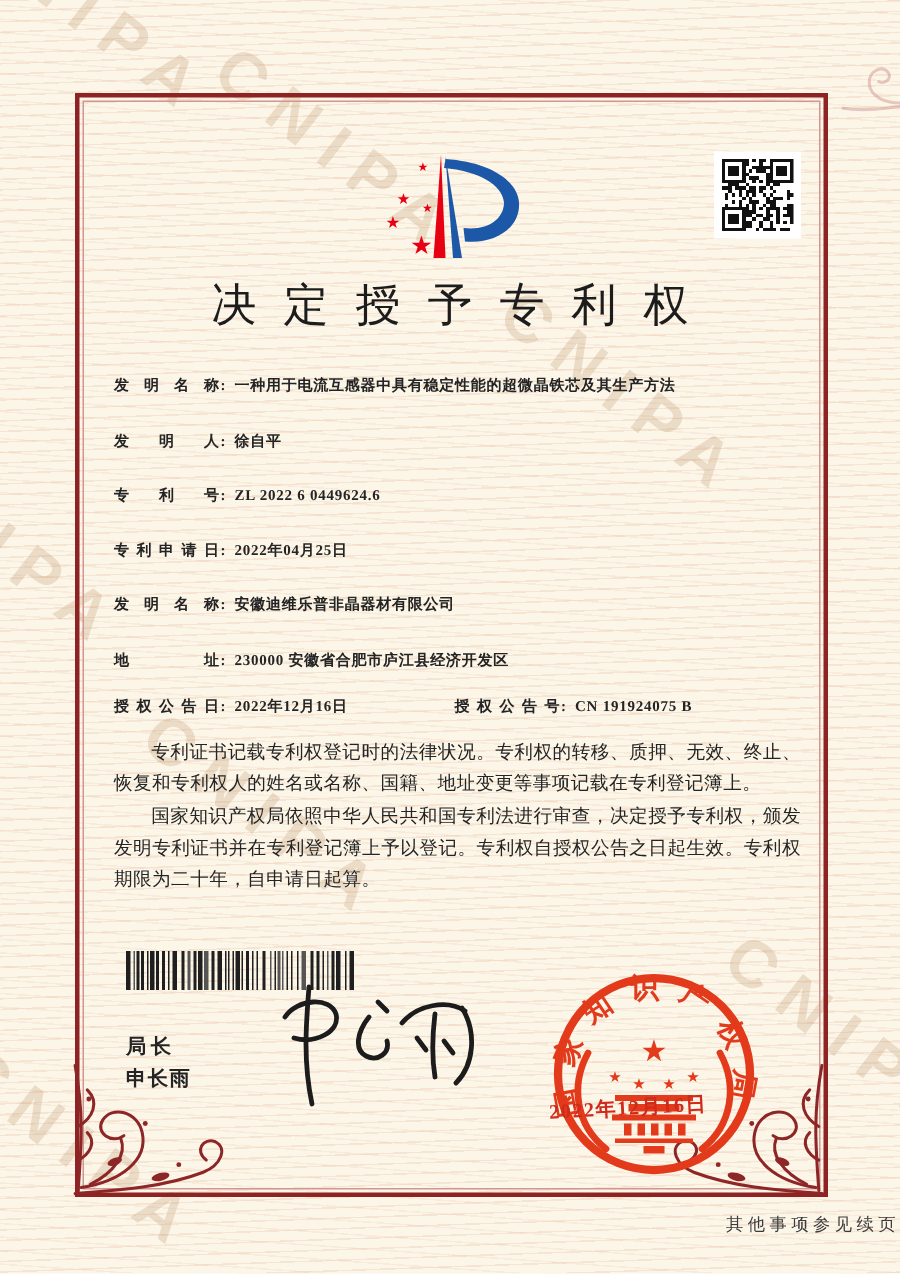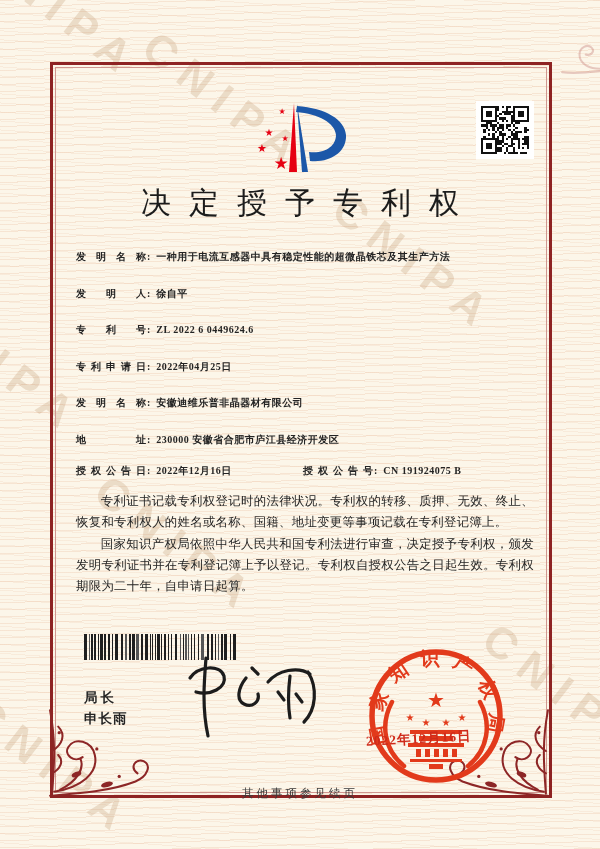--- a/index.html
+++ b/index.html
@@ -43,21 +43,21 @@
   .barcode i{display:inline-block;height:100%;}
   .sig-title{position:absolute;left:84px;top:689px;z-index:2;font-size:13.5px;font-weight:bold;letter-spacing:3px;}
   .sig-name{position:absolute;left:84px;top:710px;z-index:2;font-size:13.5px;font-weight:bold;letter-spacing:1px;}
   .autograph{position:absolute;left:172px;top:648px;z-index:2;}
   .seal{position:absolute;left:362px;top:642px;z-index:3;}
   .seal-date{
     position:absolute;left:366px;top:730px;z-index:4;white-space:nowrap;
     font-size:13.5px;font-weight:bold;color:#cf2a1a;letter-spacing:1px;transform:rotate(-3deg);
   }
   .page-num{position:absolute;left:0;top:774px;width:100%;text-align:center;z-index:2;font-size:11px;letter-spacing:1px;color:#333;}
-  .footer-note{position:absolute;left:0;top:786px;width:100%;text-align:center;z-index:2;font-size:11.5px;letter-spacing:3px;color:#3a3a3a;}
+  .footer-note{position:absolute;left:0;top:809px;width:100%;text-align:right;z-index:2;font-size:11.5px;letter-spacing:3px;color:#3a3a3a;}
 </style>
 </head>
 <body>
 
 <div class="page">
 
   <div class="wm" style="left:-38px;top:-16px;">CNIPA</div>
   <div class="wm" style="left:128px;top:76px;">CNIPA</div>
   <div class="wm" style="left:318px;top:238px;">CNIPA</div>
   <div class="wm" style="left:-96px;top:340px;">CNIPA</div>

